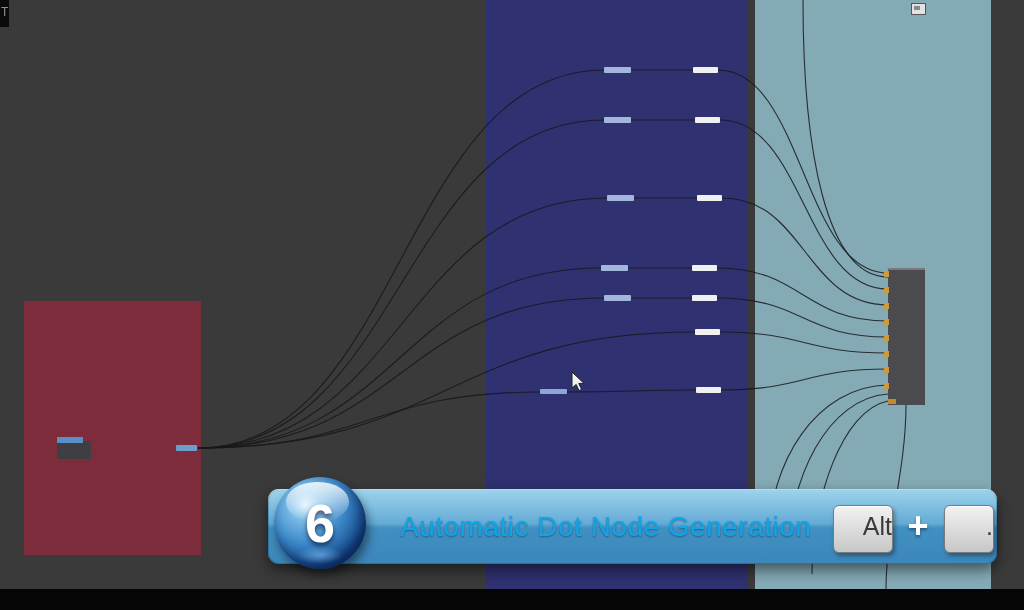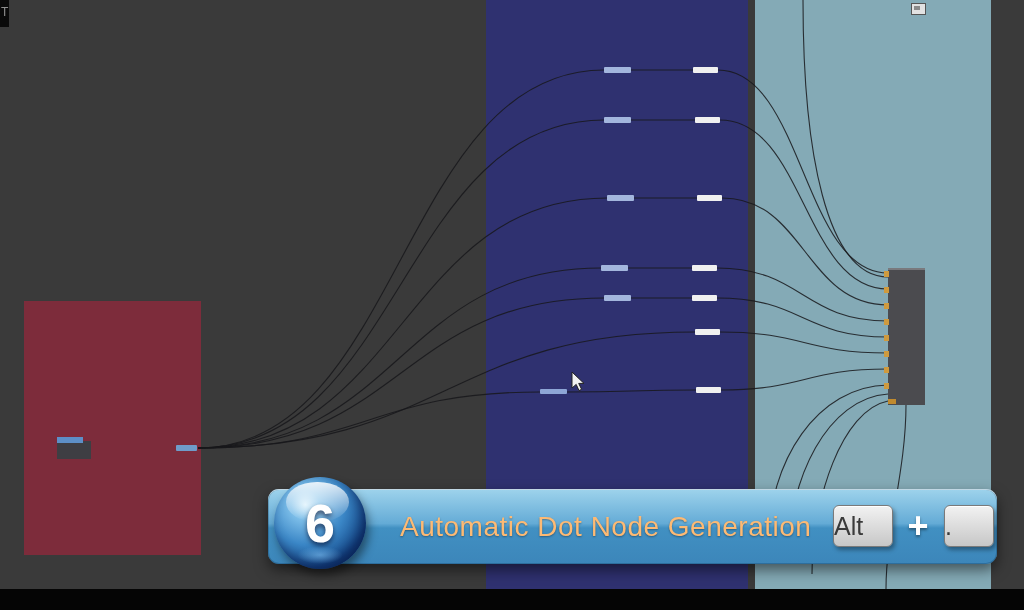--- a/index.html
+++ b/index.html
@@ -30,21 +30,21 @@
 
   
   .banner-wrap{position:absolute;left:265px;top:477px;width:734px;height:96px;z-index:50;}
   .banner-bar{
     position:absolute;left:3px;top:12px;width:729px;height:75px;border-radius:11px;
     background:linear-gradient(180deg,#9ed3ec 0%,#64abd6 46%,#4190c2 52%,#3c86ba 100%);
     box-shadow:0 6px 14px rgba(0,0,0,.5), inset 0 1px 0 rgba(255,255,255,.55), inset 0 0 0 1px rgba(0,40,70,.25);
   }
   .banner-title{
     position:absolute;left:135px;top:12px;height:74px;line-height:75px;
-    font-size:28px;color:#fdba74;letter-spacing:.5px;white-space:nowrap;
+    font-size:28px;color:#0ea5e9;letter-spacing:.5px;white-space:nowrap;
     text-shadow:0 1px 2px rgba(0,0,0,.35);
   }
   .badge-ball{
     position:absolute;left:9px;top:0;width:92px;height:92px;border-radius:50%;
     background:radial-gradient(circle at 34% 30%, #d8f0fc 0%, #7fc0ea 16%, #3a86c6 45%, #15498a 72%, #0b2f63 100%);
     box-shadow:3px 6px 10px rgba(0,0,0,.45), inset -4px -6px 12px rgba(0,0,40,.45);
     text-align:center;
   }
   .badge-ball::before{
     content:"";position:absolute;left:13%;top:5%;width:68%;height:44%;border-radius:50%;
@@ -52,25 +52,25 @@
   }
   .badge-ball::after{
     content:"";position:absolute;left:25%;bottom:5%;width:50%;height:20%;border-radius:50%;
     background:radial-gradient(rgba(130,195,245,.55), rgba(130,195,245,0) 70%);
   }
   .badge-num{
     position:relative;z-index:2;display:block;width:100%;line-height:92px;
     font-size:54px;font-weight:bold;color:#fff;text-shadow:0 3px 5px rgba(0,0,30,.6);
   }
   .keycap{
-    position:absolute;top:28px;height:42px;border-radius:6px;
+    position:absolute;top:28px;height:48px;border-radius:6px;
     background:linear-gradient(180deg,#f2f2f2,#c7c7c7);
     border:1px solid #7a7a7a;box-sizing:border-box;
     box-shadow:2px 3px 4px rgba(0,0,0,.35), inset 0 1px 0 #fff;
-    color:#3a3a3a;font-size:25px;text-align:left;line-height:40px;
+    color:#3a3a3a;font-size:25px;text-align:right;line-height:40px;
   }
   .key-alt{left:568px;width:60px;}
   .key-dot{left:679px;width:50px;}
   .plus-sep{
     position:absolute;left:630px;top:28px;width:46px;height:42px;text-align:center;
     line-height:42px;font-size:36px;font-weight:bold;color:#fff;
     text-shadow:0 2px 3px rgba(0,0,0,.4);
   }
 </style>
 </head>

